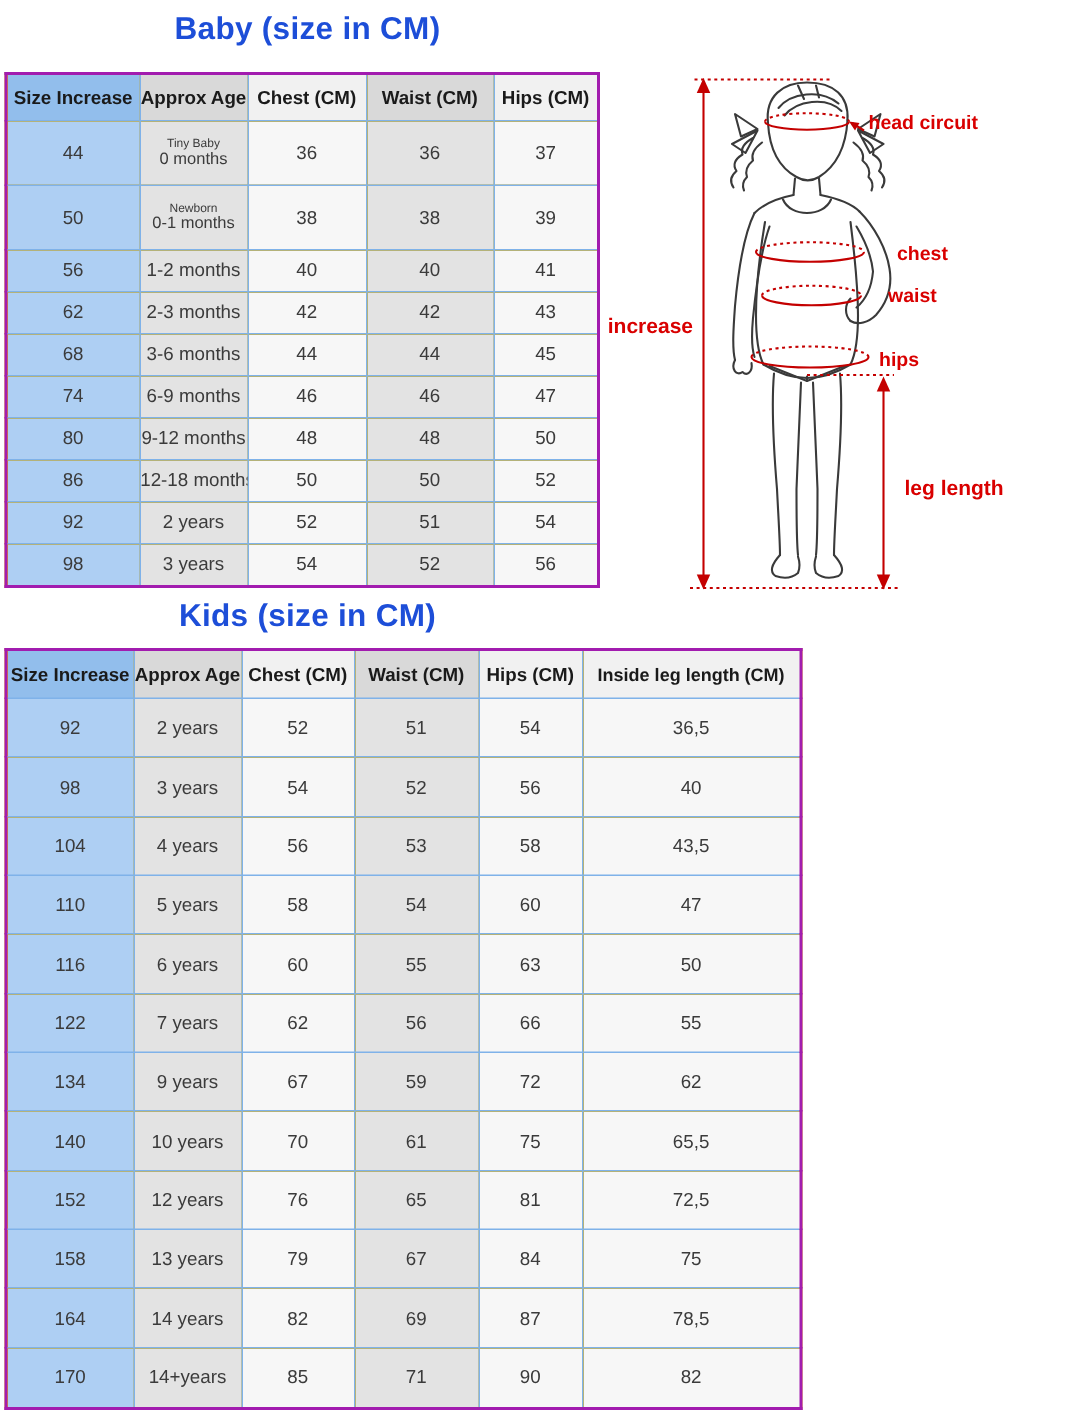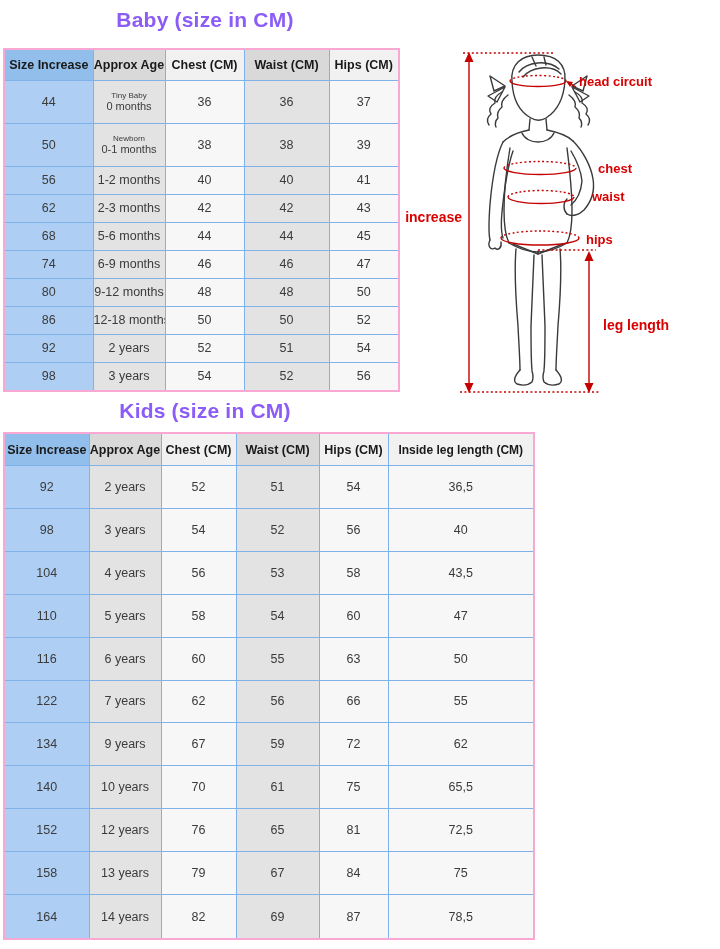--- a/index.html
+++ b/index.html
@@ -2,28 +2,28 @@
 <html><head>
 <meta charset="utf-8">
 <style>
   html, body { margin:0; padding:0; }
   body {
     width:720px; height:949px; background:#ffffff; position:relative;
     font-family:"Liberation Sans", sans-serif; overflow:hidden;
   }
   .section-title {
     position:absolute; left:0; width:410px; text-align:center;
-    font-size:21px; font-weight:bold; color:#8b5cf6; letter-spacing:.2px;
+    font-size:21px; font-weight:bold; color:#1d4ed8; letter-spacing:.2px;
   }
   #baby-title { top:8px; }
   #kids-title { top:399px; }
 
   table.size-table {
     position:absolute; border-collapse:collapse; table-layout:fixed;
-    border:2px solid #f9a8d4; background:#eab308;
+    border:2px solid #a21caf; background:#eab308;
   }
   #baby-table { left:3px; top:48px;  width:395px; height:344px; }
   #kids-table { left:3px; top:432px; width:530px; height:508px; }
 
   .size-table th, .size-table td {
     border:1px solid #7fb2e9; text-align:center; vertical-align:middle;
     padding:0; overflow:hidden; white-space:nowrap;
   }
   .size-table th {
     font-size:12.5px; font-weight:bold; color:#1a1a1a; height:30px;
@@ -106,21 +106,21 @@
       </tr>
       <tr>
         <td>62</td>
         <td>2-3 months</td>
         <td>42</td>
         <td>42</td>
         <td>43</td>
       </tr>
       <tr>
         <td>68</td>
-        <td>5-6 months</td>
+        <td>3-6 months</td>
         <td>44</td>
         <td>44</td>
         <td>45</td>
       </tr>
       <tr>
         <td>74</td>
         <td>6-9 months</td>
         <td>46</td>
         <td>46</td>
         <td>47</td>
@@ -353,14 +353,22 @@
         <td>75</td>
       </tr>
       <tr>
         <td>164</td>
         <td>14 years</td>
         <td>82</td>
         <td>69</td>
         <td>87</td>
         <td>78,5</td>
       </tr>
+      <tr>
+        <td>170</td>
+        <td>14+years</td>
+        <td>85</td>
+        <td>71</td>
+        <td>90</td>
+        <td>82</td>
+      </tr>
     </tbody>
 </table>
 
 </body></html>

